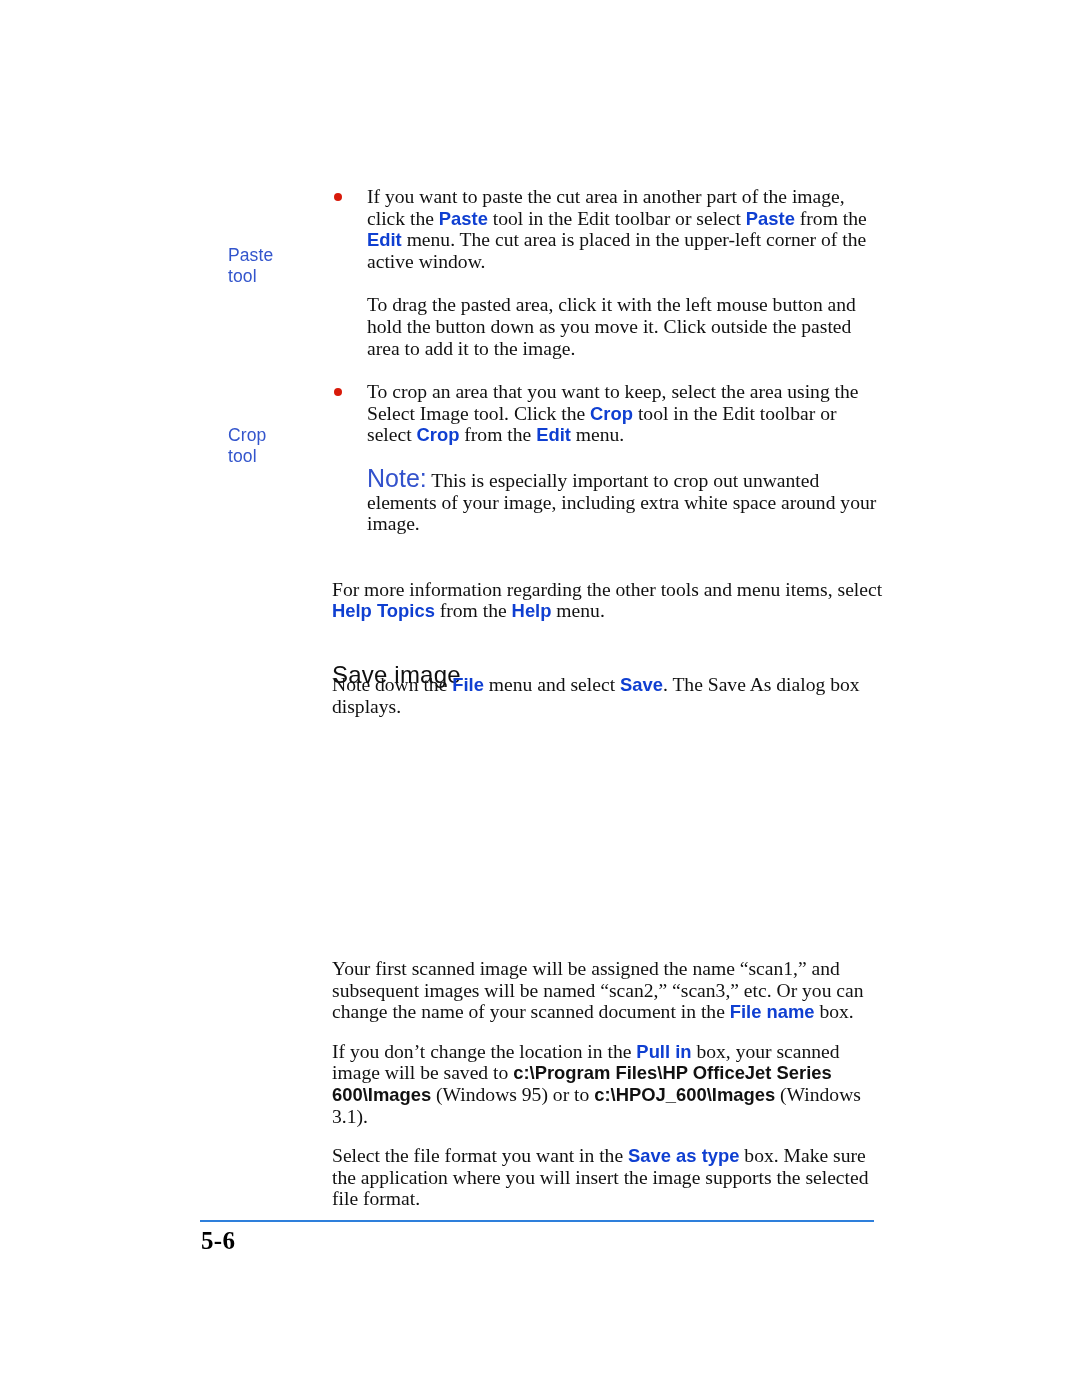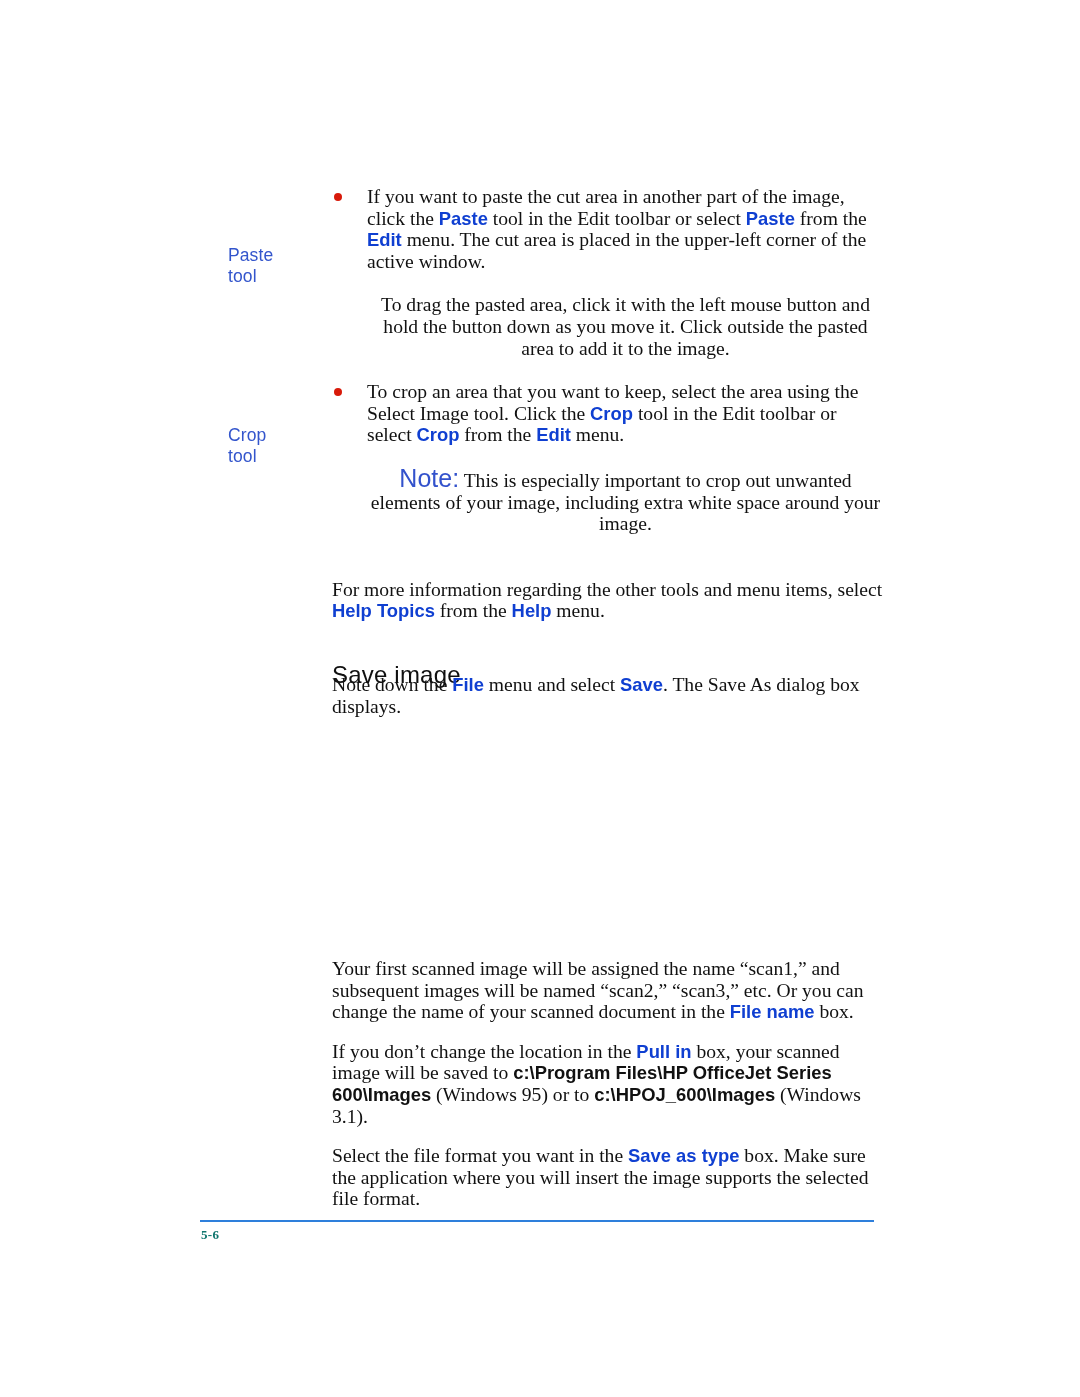--- a/index.html
+++ b/index.html
@@ -66,21 +66,20 @@
     left: 2px;
     top: 7px;
     width: 8px;
     height: 8px;
     border-radius: 50%;
     background: #d81a0a;
   }
 
   .plain-block {
     padding-left: 35px;
-    text-align: center;
   }
 
   .flush-block {
     padding-left: 0;
   }
 
   .gap-sm { height: 18px; }
   .gap-md { height: 22px; }
 
   
@@ -151,22 +150,22 @@
     width: 674px;
     height: 0;
     border-top: 2px solid #2e7fdb;
   }
   .footer-pagenum {
     position: absolute;
     left: 201px;
     top: 1227px;
     font-family: "Liberation Serif", "DejaVu Serif", serif;
     font-weight: bold;
-    font-size: 13px;
-    color: #0f766e;
+    font-size: 25px;
+    color: #000000;
     letter-spacing: 0.3px;
   }
 </style>
 </head>
 <body>
 
 <div class="page">
 
   <div class="margin-note" id="margin-note-paste">
     <span class="mn-line">Paste</span>

